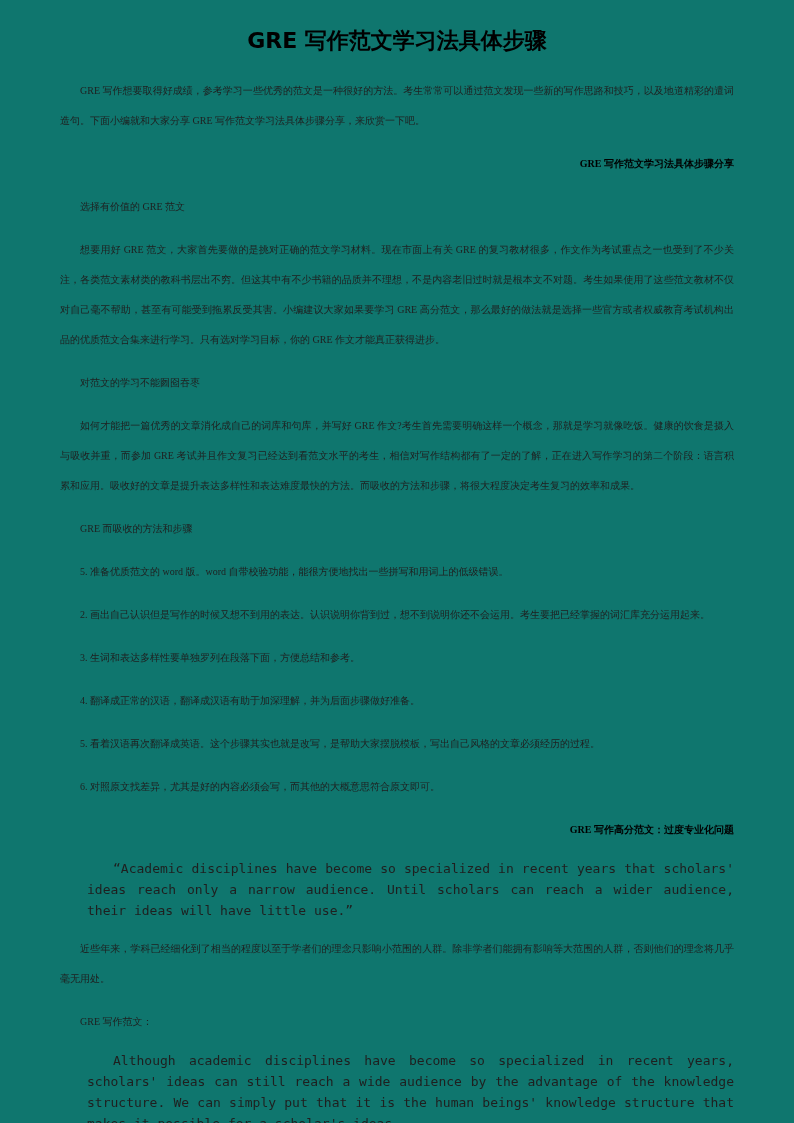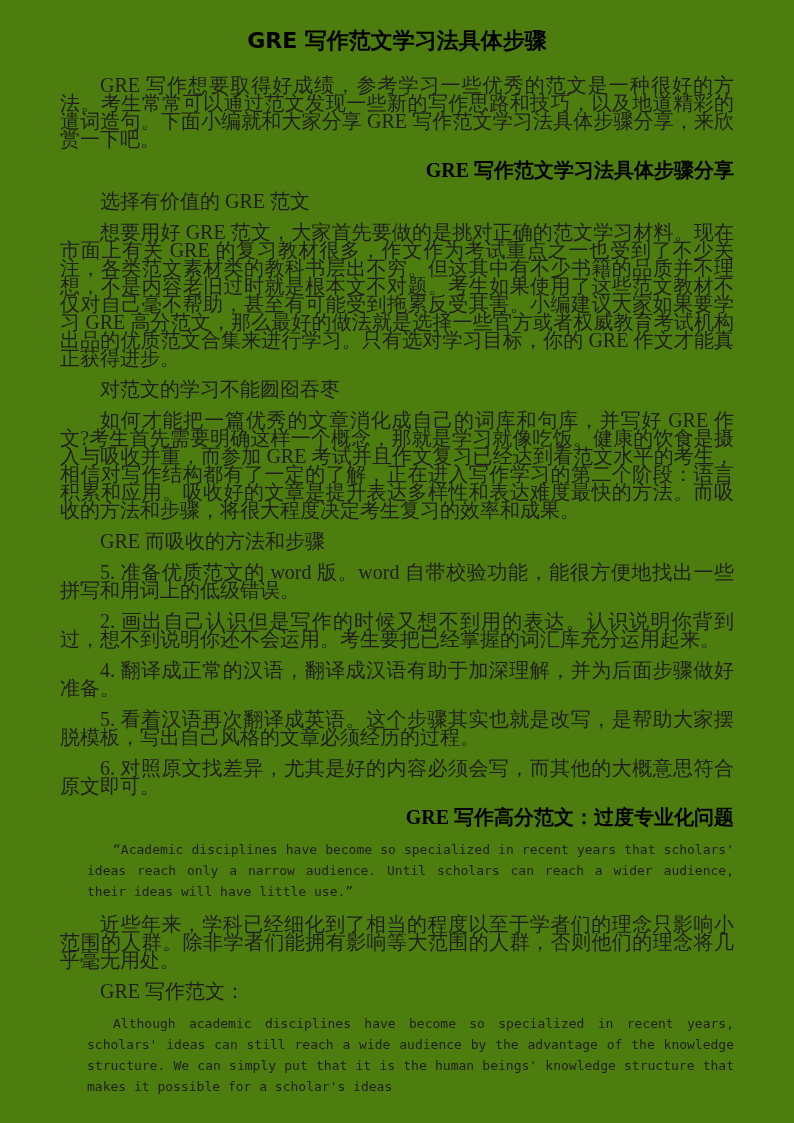--- a/index.html
+++ b/index.html
@@ -5,39 +5,39 @@
   html, body {
     margin: 0;
     padding: 0;
     background: #ffffff;
   }
   .page {
     position: relative;
     width: 794px;
     height: 1123px;
     margin: 0 auto;
-    background: #4d7c0f;
+    background: #0f766e;
     box-sizing: border-box;
     padding: 26px 60px 0 60px;
     overflow: hidden;
     font-family: "Liberation Serif", "DejaVu Serif", serif;
     color: #1f1f1f;
   }
   .doc-title {
     font-family: "DejaVu Sans", "Liberation Sans", sans-serif;
     font-weight: 700;
     font-size: 22px;
     line-height: 30px;
     text-align: center;
     color: #000000;
     margin: 0 0 20px 0;
   }
   .para {
-    font-size: 20px;
-    line-height: 18px;
+    font-size: 10px;
+    line-height: 30px;
     text-align: justify;
     text-indent: 2em;
     margin: 0 0 13px 0;
     word-break: break-all;
   }
   .heading-bold {
     font-weight: 700;
     color: #000000;
     text-align: right;
   }
@@ -66,20 +66,21 @@
 
   <p class="para">对范文的学习不能囫囵吞枣</p>
 
   <p class="para">如何才能把一篇优秀的文章消化成自己的词库和句库，并写好 GRE 作文?考生首先需要明确这样一个概念，那就是学习就像吃饭。健康的饮食是摄入与吸收并重，而参加 GRE 考试并且作文复习已经达到看范文水平的考生，相信对写作结构都有了一定的了解，正在进入写作学习的第二个阶段：语言积累和应用。吸收好的文章是提升表达多样性和表达难度最快的方法。而吸收的方法和步骤，将很大程度决定考生复习的效率和成果。</p>
 
   <p class="para">GRE 而吸收的方法和步骤</p>
 
   <div>
     <p class="para">5.  准备优质范文的 word 版。word 自带校验功能，能很方便地找出一些拼写和用词上的低级错误。</p>
     <p class="para">2.  画出自己认识但是写作的时候又想不到用的表达。认识说明你背到过，想不到说明你还不会运用。考生要把已经掌握的词汇库充分运用起来。</p>
+    <p class="para">3.  生词和表达多样性要单独罗列在段落下面，方便总结和参考。</p>
     <p class="para">4.  翻译成正常的汉语，翻译成汉语有助于加深理解，并为后面步骤做好准备。</p>
     <p class="para">5.  看着汉语再次翻译成英语。这个步骤其实也就是改写，是帮助大家摆脱模板，写出自己风格的文章必须经历的过程。</p>
     <p class="para">6.  对照原文找差异，尤其是好的内容必须会写，而其他的大概意思符合原文即可。</p>
   </div>
 
   <p class="para heading-bold">GRE 写作高分范文：过度专业化问题</p>
 
 
   <p class="para en">“Academic disciplines have become so specialized in recent years that scholars' ideas reach only a narrow audience. Until scholars can reach a wider audience, their ideas will have little use.”</p>
 

